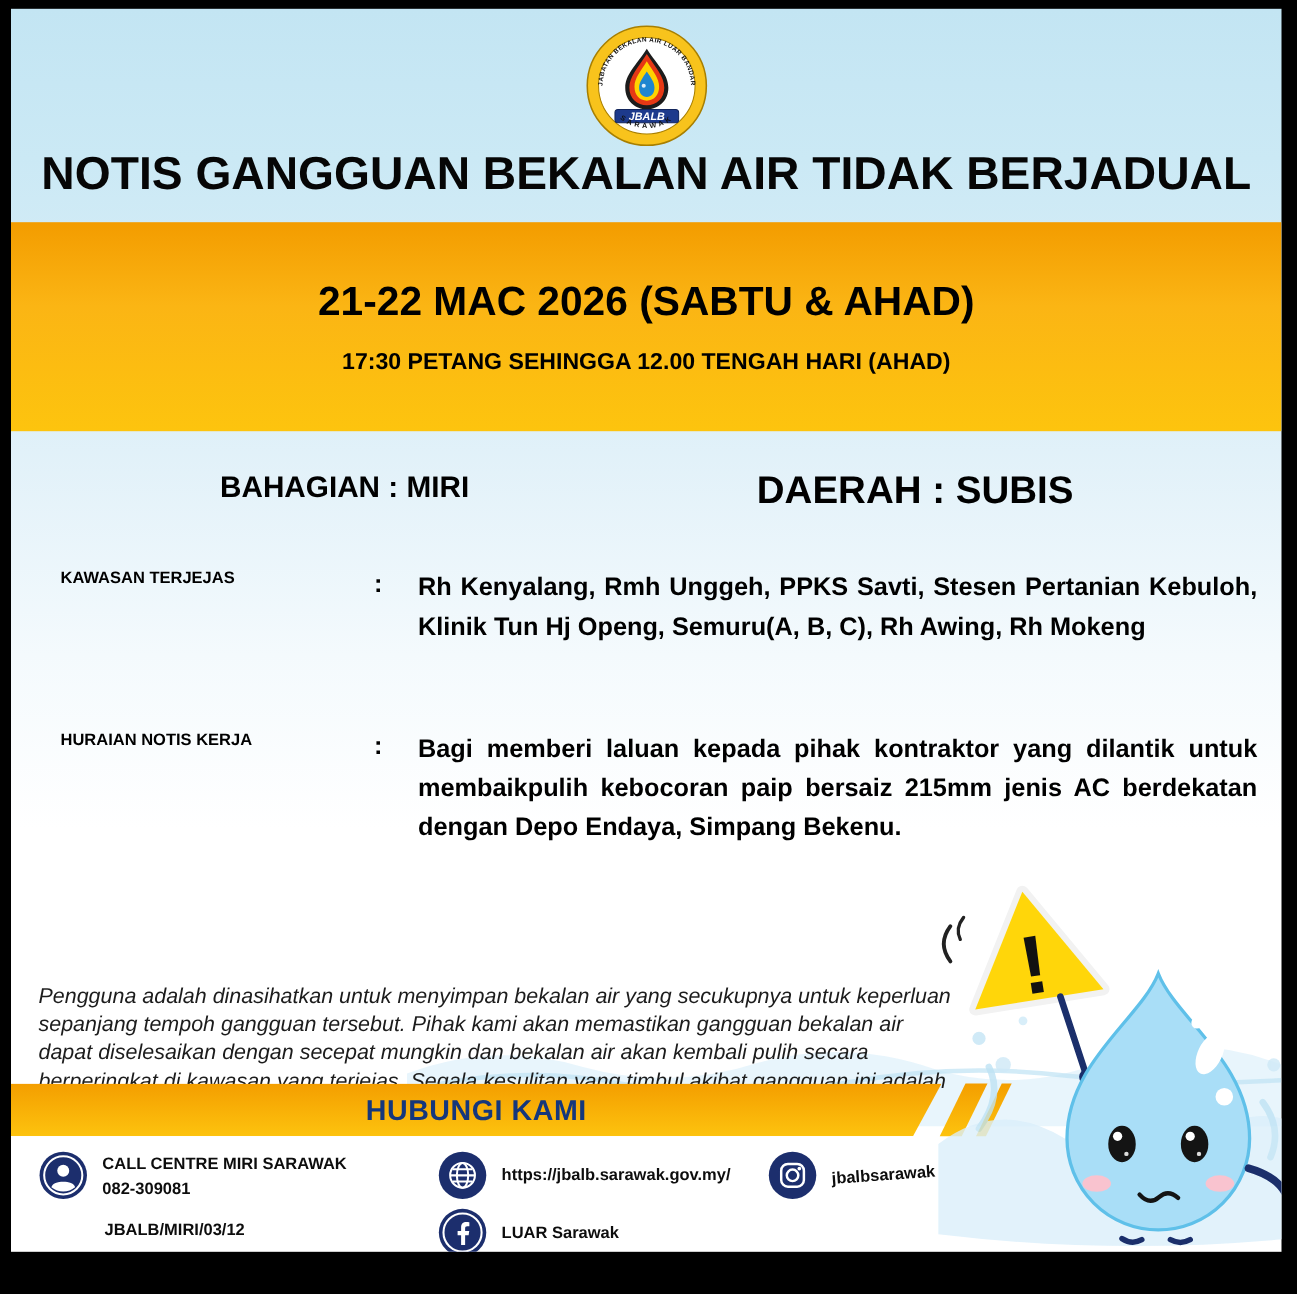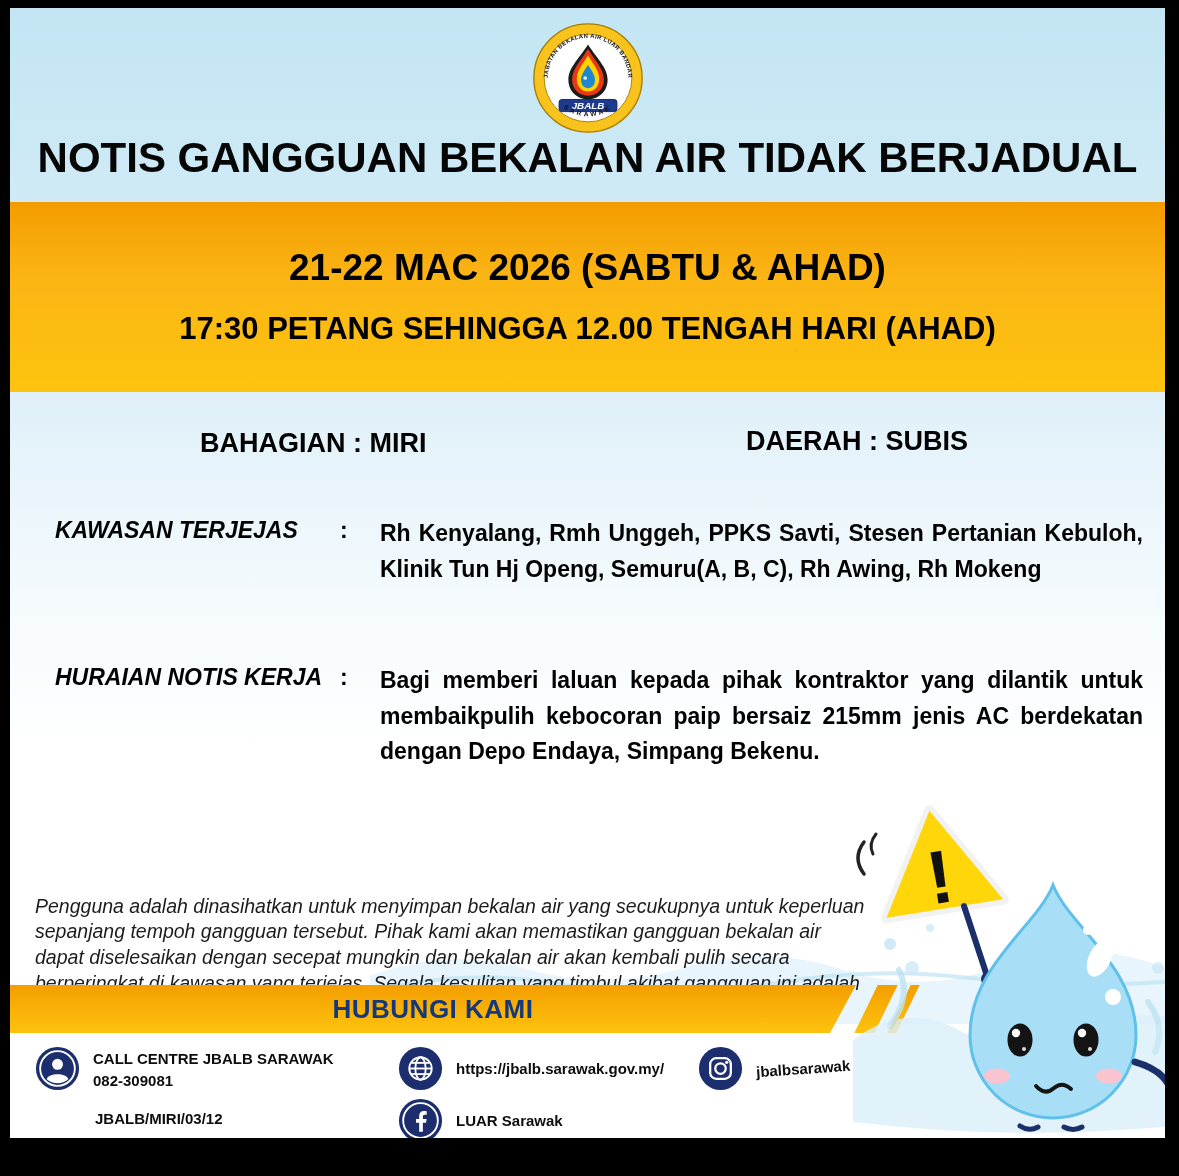--- a/index.html
+++ b/index.html
@@ -4,27 +4,27 @@
 <style>
   html,body{margin:0;padding:0;}
   body{font-family:"Liberation Sans",sans-serif;background:#000;}
   .frame{position:relative;width:1179px;height:1176px;background:#000;overflow:hidden;}
   .poster{position:absolute;left:10px;top:8px;width:1155px;height:1130px;overflow:hidden;
     background:linear-gradient(180deg,#c3e5f3 0%,#cbe9f5 12%,#ddeff8 32%,#f4fafd 52%,#ffffff 66%,#ffffff 100%);}
   .logo{position:absolute;top:14px;left:50%;transform:translateX(-50%);width:112px;height:112px;z-index:5;}
   .title{position:absolute;top:126px;left:0;width:100%;text-align:center;font-size:42px;font-weight:bold;color:#060606;white-space:nowrap;margin:0;z-index:5;}
   .date-banner{position:absolute;top:194px;left:0;width:100%;height:190px;display:flex;flex-direction:column;align-items:center;justify-content:center;gap:22px;background:linear-gradient(180deg,#f39c00 0%,#fbb514 40%,#fdc40e 100%);z-index:4;}
   .date-line1{font-size:37px;font-weight:bold;color:#000;white-space:nowrap;}
-  .date-line2{font-size:31px;font-weight:bold;color:#000;white-space:nowrap;}
+  .date-line2{font-size:21px;font-weight:bold;color:#000;white-space:nowrap;}
   .region-bahagian{position:absolute;left:190px;top:420px;font-size:27px;font-weight:bold;color:#000;z-index:5;}
-  .region-daerah{position:absolute;left:736px;top:418px;font-size:27px;font-weight:bold;color:#000;z-index:5;}
+  .region-daerah{position:absolute;left:678px;top:418px;font-size:35px;font-weight:bold;color:#000;z-index:5;}
   .detail-row{position:absolute;left:45px;width:1088px;display:flex;z-index:5;}
   .row-kawasan{top:509px;}
   .row-huraian{top:656px;}
-  .detail-label{width:285px;flex:none;font-size:23px;font-weight:bold;color:#000;font-style:italic;}
+  .detail-label{width:285px;flex:none;font-size:15px;font-weight:bold;color:#000;}
   .detail-colon{width:40px;flex:none;font-size:23px;font-weight:bold;color:#000;}
   .detail-value{flex:1;font-size:23px;font-weight:bold;color:#000;line-height:1.55;text-align:justify;margin-top:-1px;}
   .advisory{position:absolute;left:25px;top:866px;width:838px;font-size:19.5px;line-height:1.32;font-style:italic;color:#1c1c1c;z-index:3;}
   .waves{position:absolute;left:360px;top:896px;width:795px;height:120px;z-index:1;}
   .contact-banner{position:absolute;top:977px;left:0;width:846px;height:48px;background:linear-gradient(180deg,#f49e00,#fdc30e);clip-path:polygon(0 0,100% 0,calc(100% - 26px) 100%,0 100%);display:flex;align-items:center;justify-content:center;z-index:4;}
   .contact-banner-text{font-size:26px;font-weight:bold;color:#15377c;letter-spacing:0.5px;}
   .stripe{position:absolute;top:977px;height:48px;background:linear-gradient(180deg,#f49e00,#fdc30e);transform:skewX(-26deg);z-index:4;}
   .stripe-1{left:856px;width:20px;}
   .stripe-2{left:889px;width:9px;}
   .contact-item{position:absolute;display:flex;align-items:flex-start;gap:13px;z-index:7;}
@@ -109,21 +109,21 @@
     <div class="stripe stripe-2"></div>
 
     <div class="contact-item contact-call">
       <svg class="cicon" viewBox="0 0 48 48">
         <circle cx="24" cy="24" r="23" fill="#1c2e6d"></circle>
         <circle cx="24" cy="24" r="18.5" fill="none" stroke="#ffffff" stroke-width="2"></circle>
         <circle cx="24" cy="19.5" r="5.8" fill="#ffffff"></circle>
         <path d="M12.5,35.5 C14,28.5 34,28.5 35.5,35.5 C29,41 19,41 12.5,35.5 Z" fill="#ffffff"></path>
       </svg>
       <div class="contact-text-label">
-        <div>CALL CENTRE JBALB SARAWAK</div>
+        <div>CALL CENTRE MIRI SARAWAK</div>
         <div>082-309081</div>
       </div>
     </div>
 
     <div class="reference">JBALB/MIRI/03/12</div>
 
     <div class="contact-item contact-web">
       <svg class="cicon" viewBox="0 0 48 48">
         <circle cx="24" cy="24" r="23" fill="#1c2e6d"></circle>
         <circle cx="24" cy="24" r="12" fill="none" stroke="#ffffff" stroke-width="2"></circle>

